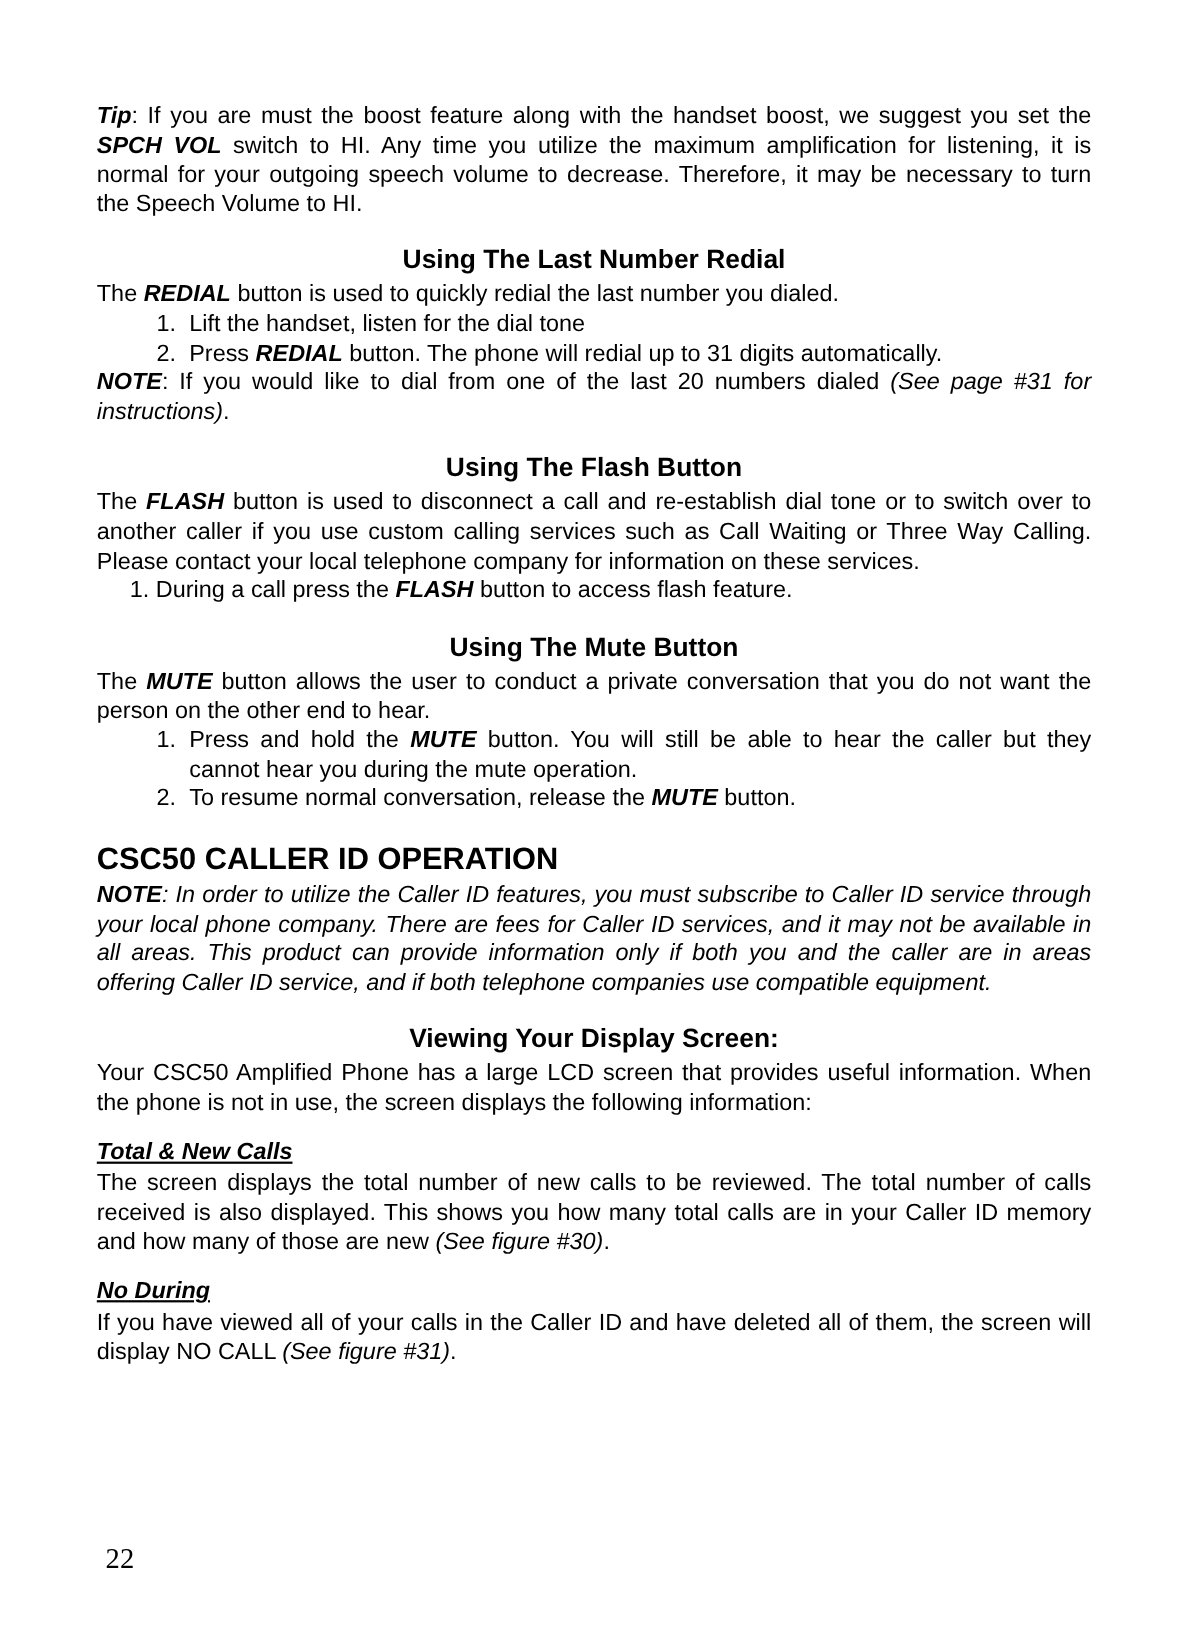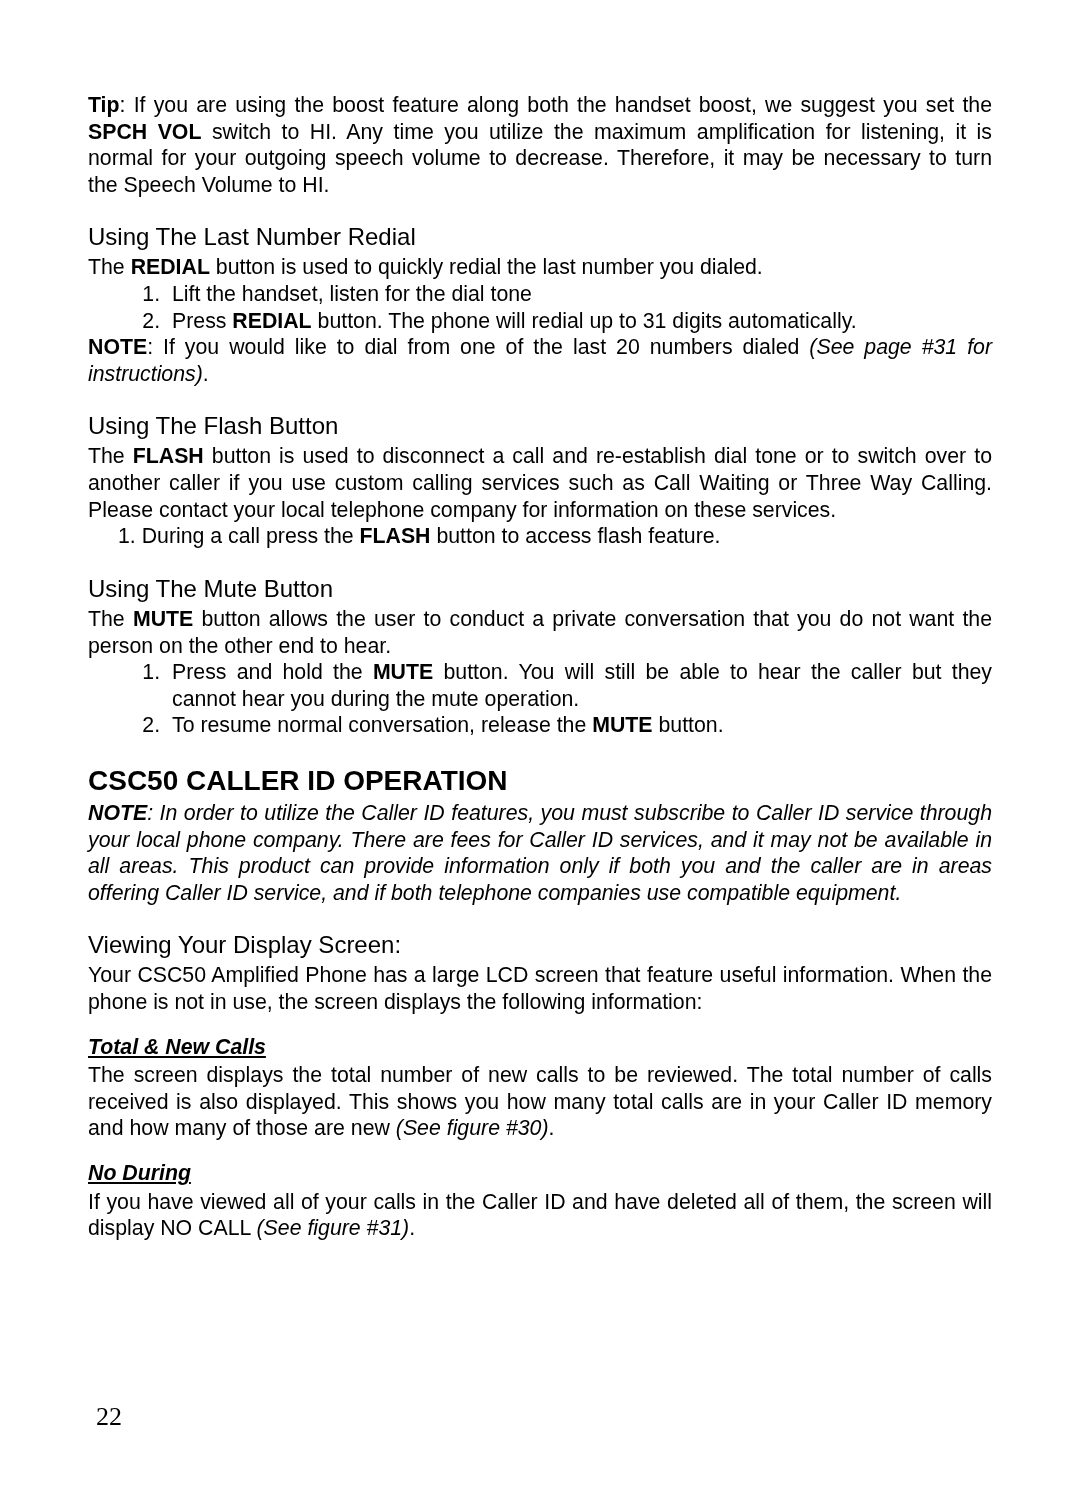--- a/index.html
+++ b/index.html
@@ -6,27 +6,28 @@
     body {
       font-family: Arial, Helvetica, sans-serif;
       background: #fff;
       color: #000;
       width: 1080px;
       height: 1491px;
       padding: 92px 88px 50px 88px;
       font-size: 21.3px;
       line-height: 1.25;
     }
-    .bold { font-weight: bold; }
+    .bold { font-weight: bold; font-style: italic; }
     .italic { font-style: italic; }
     .heading {
-      font-weight: normal;
+      font-weight: bold;
       font-size: 24px;
       margin-top: 24px;
       margin-bottom: 2px;
+      text-align: center;
     }
     .main-heading {
       font-weight: bold;
       font-size: 28px;
       margin-top: 24px;
       margin-bottom: 2px;
     }
     .sub-heading {
       font-weight: bold;
       text-decoration: underline;
@@ -43,21 +44,21 @@
       left: 96px;
       font-family: "Times New Roman", serif;
       font-size: 26px;
     }
     .block { margin-bottom: 0; }
   </style>
 </head>
 <body>
 
 <p class="para block">
-  <span class="bold">Tip</span><span>: If you are using the boost feature along both the handset boost, we suggest you set the </span><span class="bold">SPCH VOL</span><span> switch to HI. Any time you utilize the maximum amplification for listening, it is normal for your outgoing speech volume to decrease. Therefore, it may be necessary to turn the Speech Volume to HI.</span>
+  <span class="bold">Tip</span><span>: If you are must the boost feature along with the handset boost, we suggest you set the </span><span class="bold">SPCH VOL</span><span> switch to HI. Any time you utilize the maximum amplification for listening, it is normal for your outgoing speech volume to decrease. Therefore, it may be necessary to turn the Speech Volume to HI.</span>
 </p>
 
 <div class="heading">Using The Last Number Redial</div>
 <p class="block">
   <span>The </span><span class="bold">REDIAL</span><span> button is used to quickly redial the last number you dialed.</span>
 </p>
 <ol>
   <li>Lift the handset, listen for the dial tone</li>
   <li>
     <span>Press </span><span class="bold">REDIAL</span><span> button. The phone will redial up to 31 digits automatically.</span>
@@ -87,21 +88,21 @@
     <span>To resume normal conversation, release the </span><span class="bold">MUTE</span><span> button.</span>
   </li>
 </ol>
 
 <div class="main-heading">CSC50 CALLER ID OPERATION</div>
 <p class="para italic block">
   <span class="bold" style="font-style:italic;">NOTE</span><span>: In order to utilize the Caller ID features, you must subscribe to Caller ID service through your local phone company. There are fees for Caller ID services, and it may not be available in all areas. This product can provide information only if both you and the caller are in areas offering Caller ID service, and if both telephone companies use compatible equipment.</span>
 </p>
 
 <div class="heading">Viewing Your Display Screen:</div>
-<p class="para block">Your CSC50 Amplified Phone has a large LCD screen that feature useful information. When the phone is not in use, the screen displays the following information:</p>
+<p class="para block">Your CSC50 Amplified Phone has a large LCD screen that provides useful information. When the phone is not in use, the screen displays the following information:</p>
 
 <div class="sub-heading">Total &amp; New Calls</div>
 <p class="para block">
   <span>The screen displays the total number of new calls to be reviewed. The total number of calls received is also displayed. This shows you how many total calls are in your Caller ID memory and how many of those are new </span><span class="italic">(See figure #30)</span><span>.</span>
 </p>
 
 <div class="sub-heading">No During</div>
 <p class="para block">
   <span>If you have viewed all of your calls in the Caller ID and have deleted all of them, the screen will display NO CALL </span><span class="italic">(See figure #31)</span><span>.</span>
 </p>

